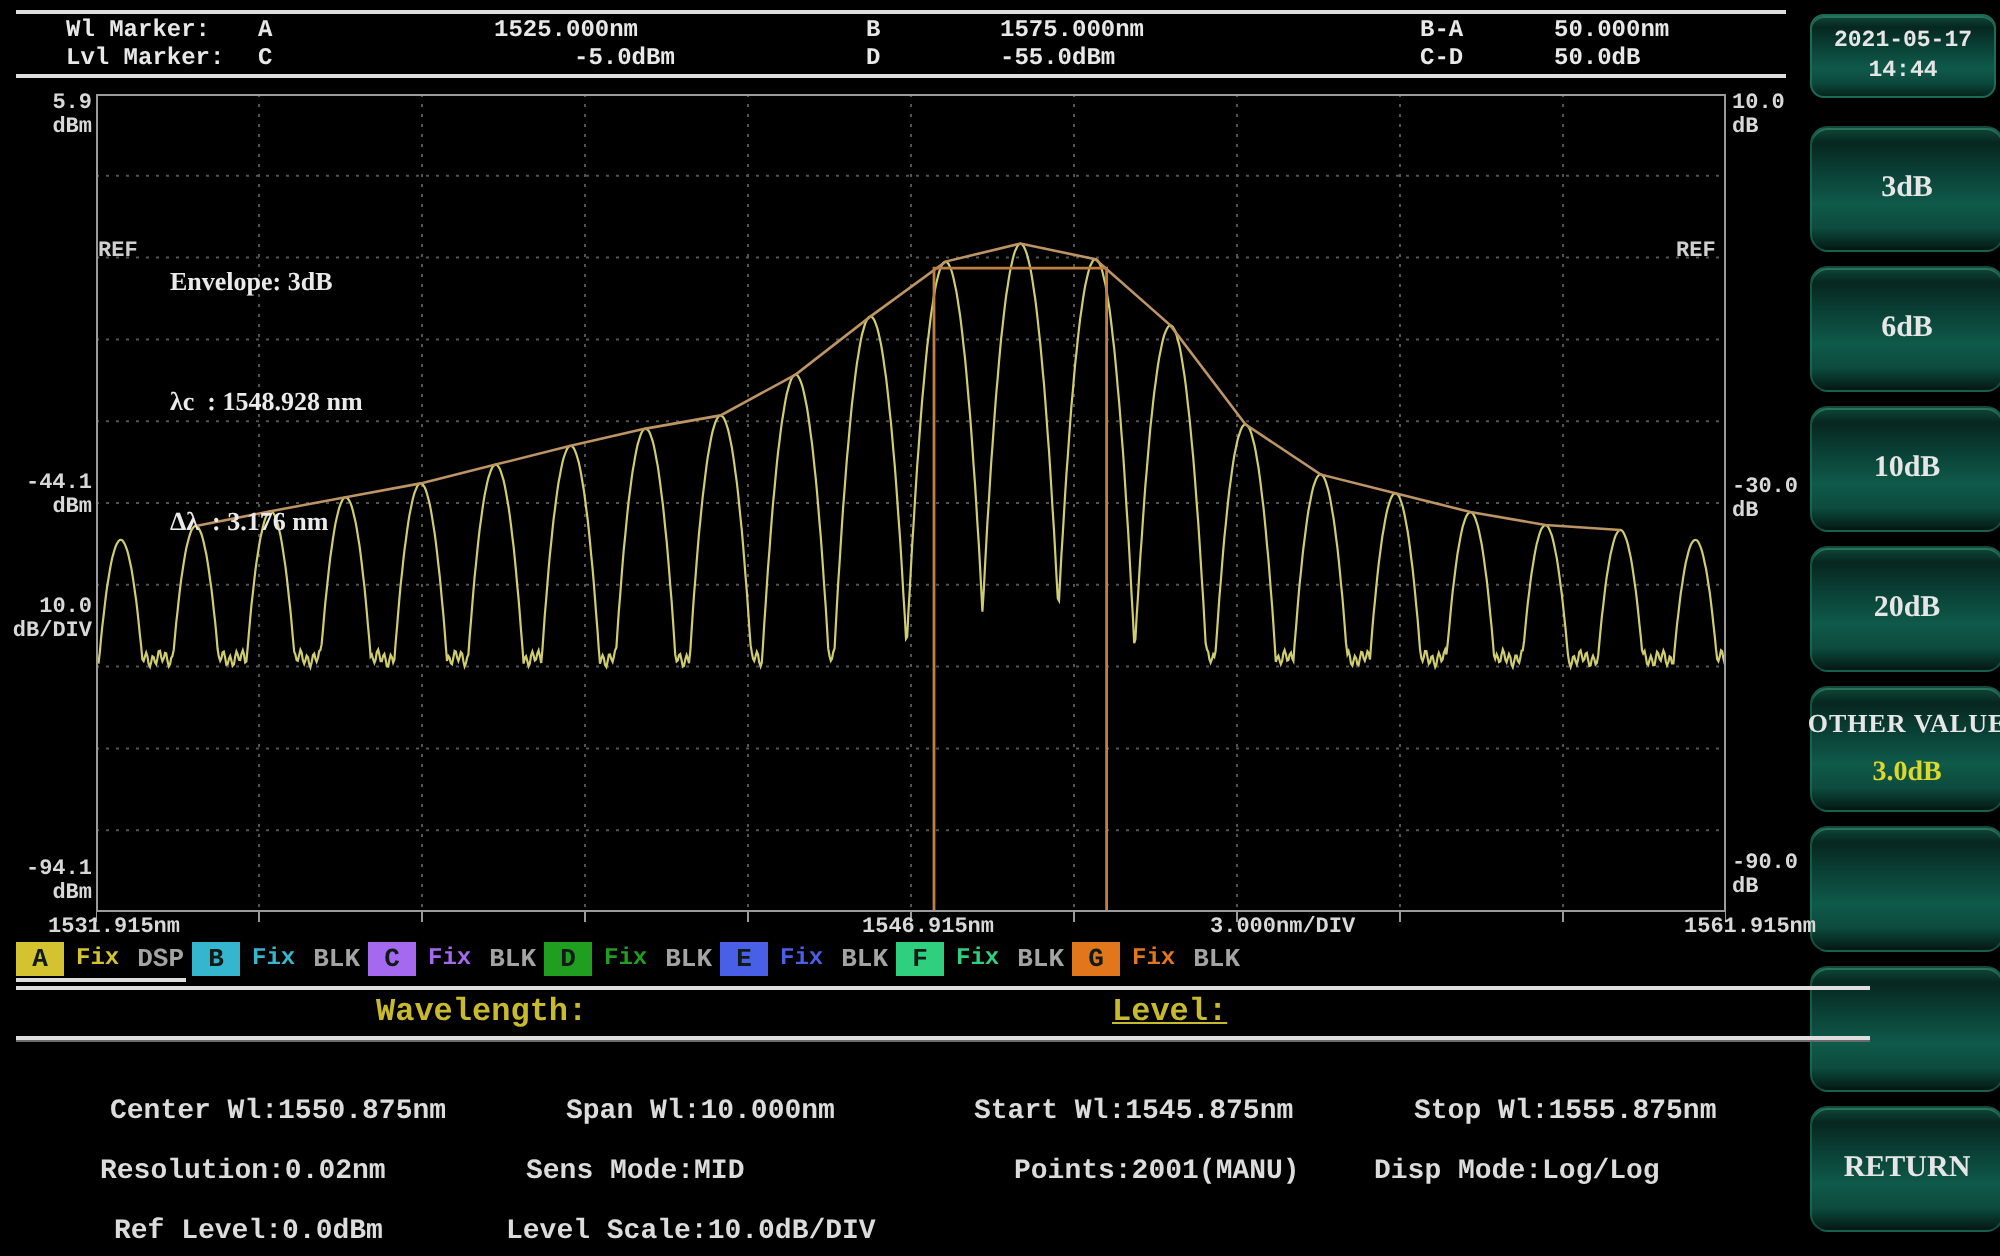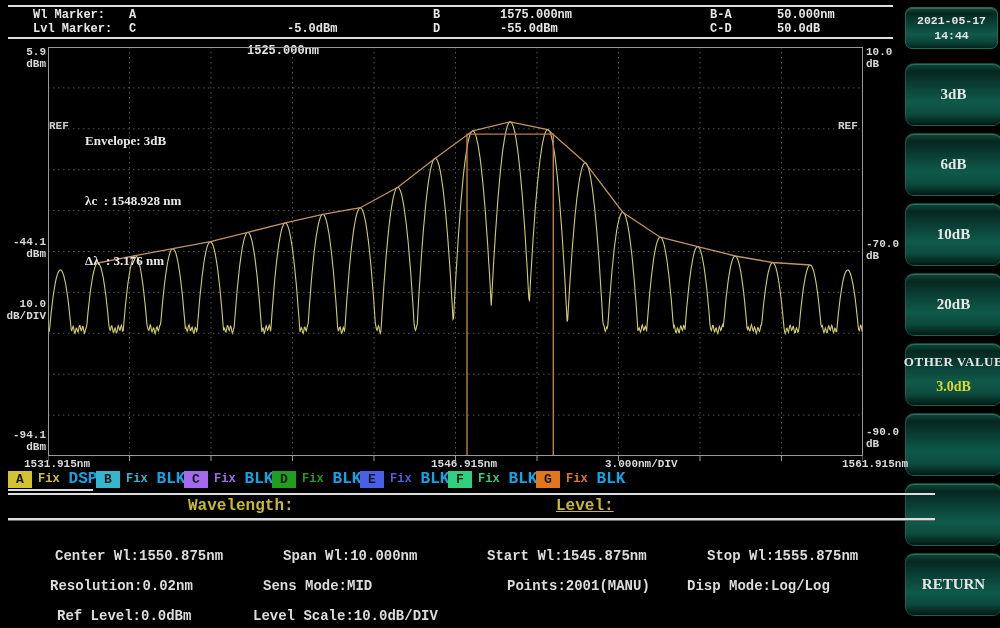--- a/index.html
+++ b/index.html
@@ -51,33 +51,33 @@
     font-family:"Liberation Serif","DejaVu Serif",serif;font-weight:bold;
     font-size:13px;color:#eaeaea;line-height:20px;white-space:pre;
   }
 
   
   .legend{position:absolute;left:8px;top:470px;display:flex;}
   .trace-group{width:88px;display:flex;align-items:center;height:18px;}
   .trace-box{width:24px;height:17px;text-align:center;line-height:17px;
     font-size:13px;font-weight:bold;color:#101a18;margin-right:6px;flex:none;}
   .trace-fix{font-size:12px;font-weight:bold;margin-right:9px;}
-  .trace-state{font-size:16px;font-weight:bold;color:#0ea5e9;}
+  .trace-state{font-size:13px;font-weight:bold;color:#a3a3a3;}
   .active-underline{position:absolute;left:8px;top:489px;width:85px;height:2px;background:#dcdcdc;}
 
   .sect-lab{position:absolute;top:497px;font-size:16px;font-weight:bold;color:#c9ba2b;white-space:nowrap;}
   .setting{position:absolute;font-size:14px;font-weight:bold;color:#dcdcdc;white-space:nowrap;}
 </style>
 </head>
 <body>
 
 <div class="hline" style="left:8px;top:5px;width:885px;"></div>
 <span class="mk" style="left:33px;top:8px;">Wl Marker:</span>
 <span class="mk" style="left:129px;top:8px;">A</span>
-<span class="mk" style="left:247px;top:8px;margin-top:36px;">1525.000nm</span>
+<span class="mk" style="left:247px;top:8px;">1525.000nm</span>
 <span class="mk" style="left:433px;top:8px;">B</span>
 <span class="mk" style="left:500px;top:8px;">1575.000nm</span>
 <span class="mk" style="left:710px;top:8px;">B-A</span>
 <span class="mk" style="left:777px;top:8px;">50.000nm</span>
 <span class="mk" style="left:33px;top:22px;">Lvl Marker:</span>
 <span class="mk" style="left:129px;top:22px;">C</span>
 <span class="mk" style="left:247px;top:22px;margin-left:40px;">-5.0dBm</span>
 <span class="mk" style="left:433px;top:22px;">D</span>
 <span class="mk" style="left:500px;top:22px;">-55.0dBm</span>
 <span class="mk" style="left:710px;top:22px;">C-D</span>
@@ -161,21 +161,21 @@
 
 <span class="ref-lab" style="left:49px;">REF</span>
 <span class="ref-lab" style="left:838px;">REF</span>
 
 <div class="axis-lab axis-left" style="top:47px;"><span>5.9</span><br><span>dBm</span></div>
 <div class="axis-lab axis-left" style="top:237px;"><span>-44.1</span><br><span>dBm</span></div>
 <div class="axis-lab axis-left" style="top:299px;"><span>10.0</span><br><span>dB/DIV</span></div>
 <div class="axis-lab axis-left" style="top:430px;"><span>-94.1</span><br><span>dBm</span></div>
 
 <div class="axis-lab axis-right" style="top:47px;"><span>10.0</span><br><span>dB</span></div>
-<div class="axis-lab axis-right" style="top:239px;"><span>-70.0</span><br><span>dB</span></div>
+<div class="axis-lab axis-right" style="top:239px;"><span>-30.0</span><br><span>dB</span></div>
 <div class="axis-lab axis-right" style="top:427px;"><span>-90.0</span><br><span>dB</span></div>
 
 <span class="xlab" style="left:24px;">1531.915nm</span>
 <span class="xlab" style="left:431px;">1546.915nm</span>
 <span class="xlab" style="left:605px;">3.000nm/DIV</span>
 <span class="xlab" style="left:842px;">1561.915nm</span>
 
 <div class="legend">
   <div class="trace-group">
     <span class="trace-box" style="background: rgb(212, 194, 46);">A</span>

